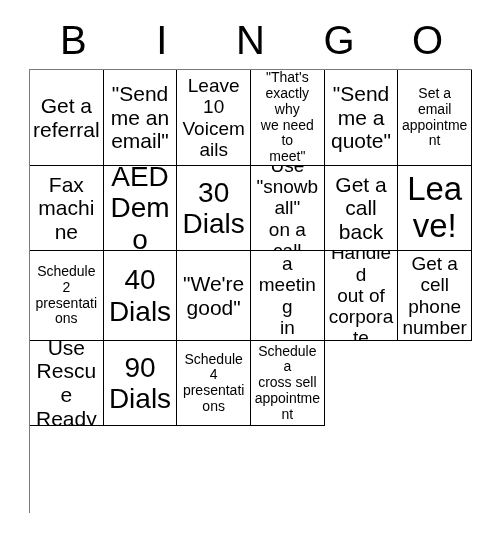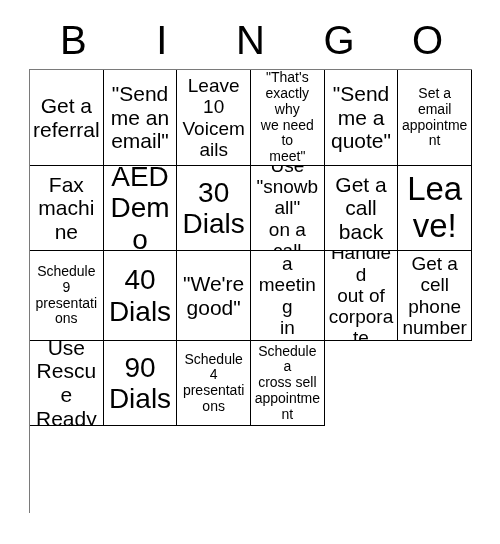--- a/index.html
+++ b/index.html
@@ -146,21 +146,21 @@
       </div>
       <div class="cell fs-md">
         <span class="txt">Get a
 call
 back</span>
       </div>
       <div class="cell fs-xl">
         <span class="txt">Leave!</span>
       </div>
       <div class="cell fs-xs">
-        <span class="txt">Schedule 9
+        <span class="txt">Schedule 2
 presentations</span>
       </div>
       <div class="cell fs-lg">
         <span class="txt">40
 Dials</span>
       </div>
       <div class="cell fs-md">
         <span class="txt">"We're
 good"</span>
       </div>

